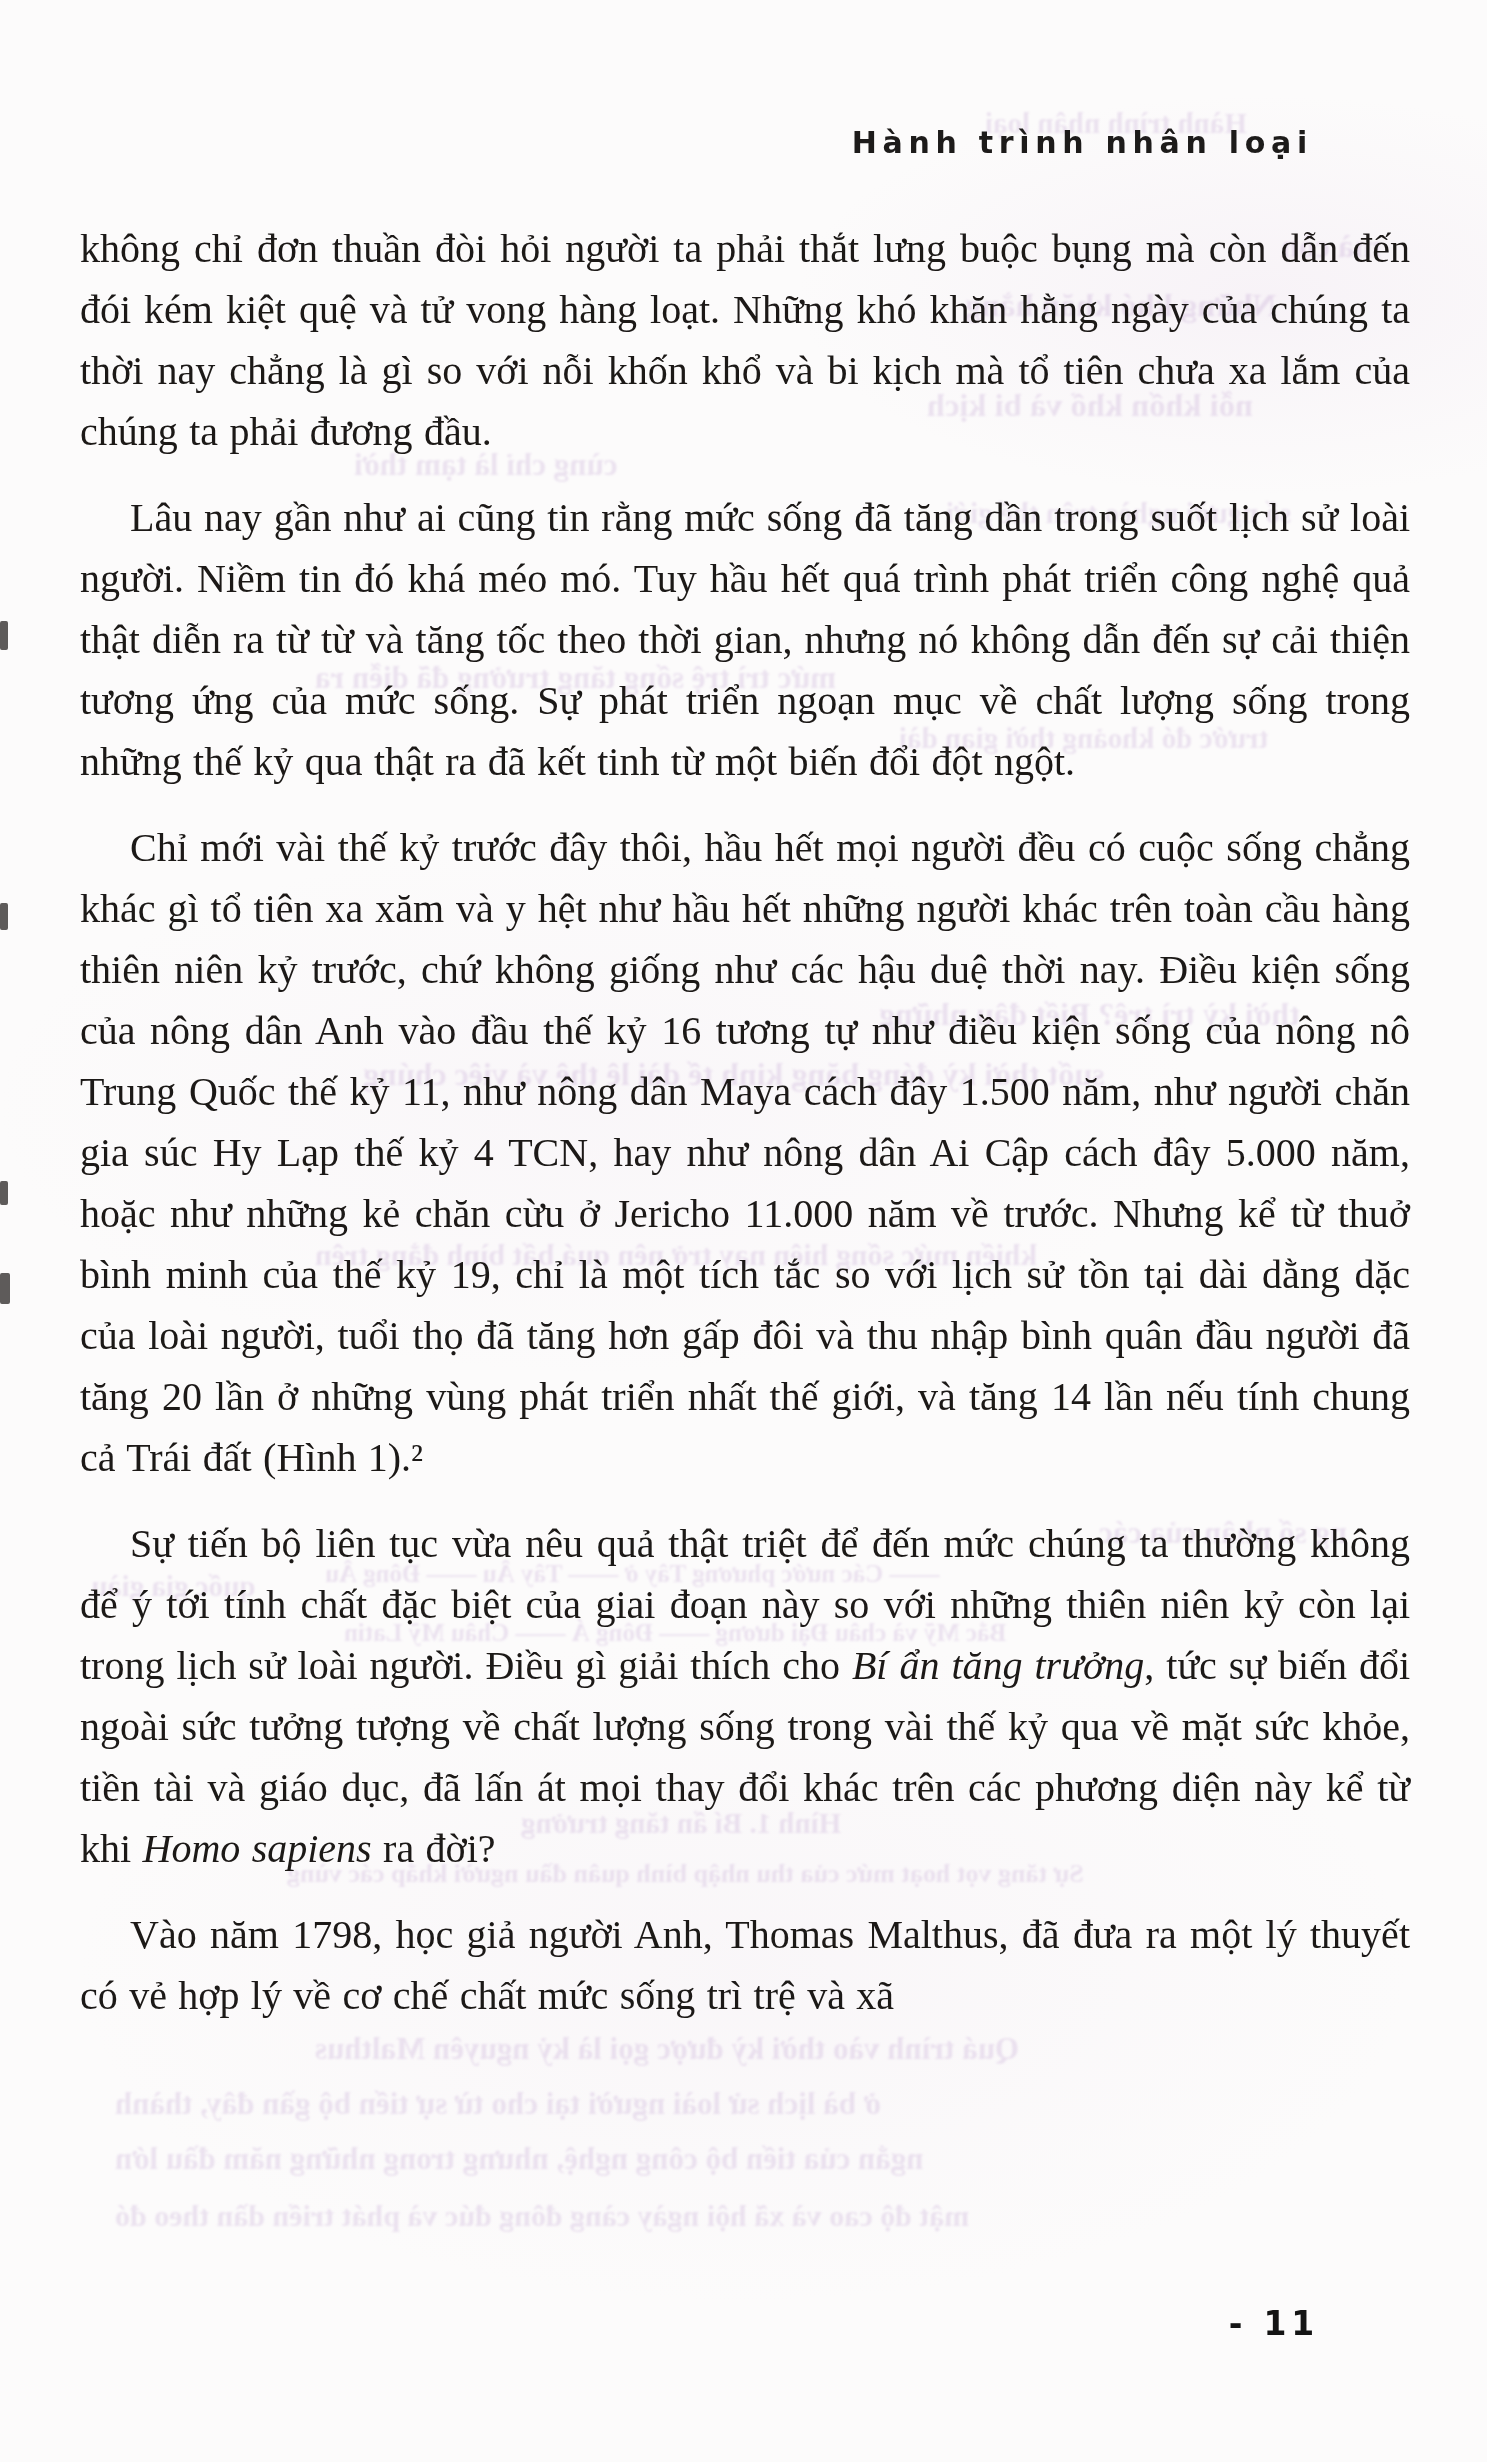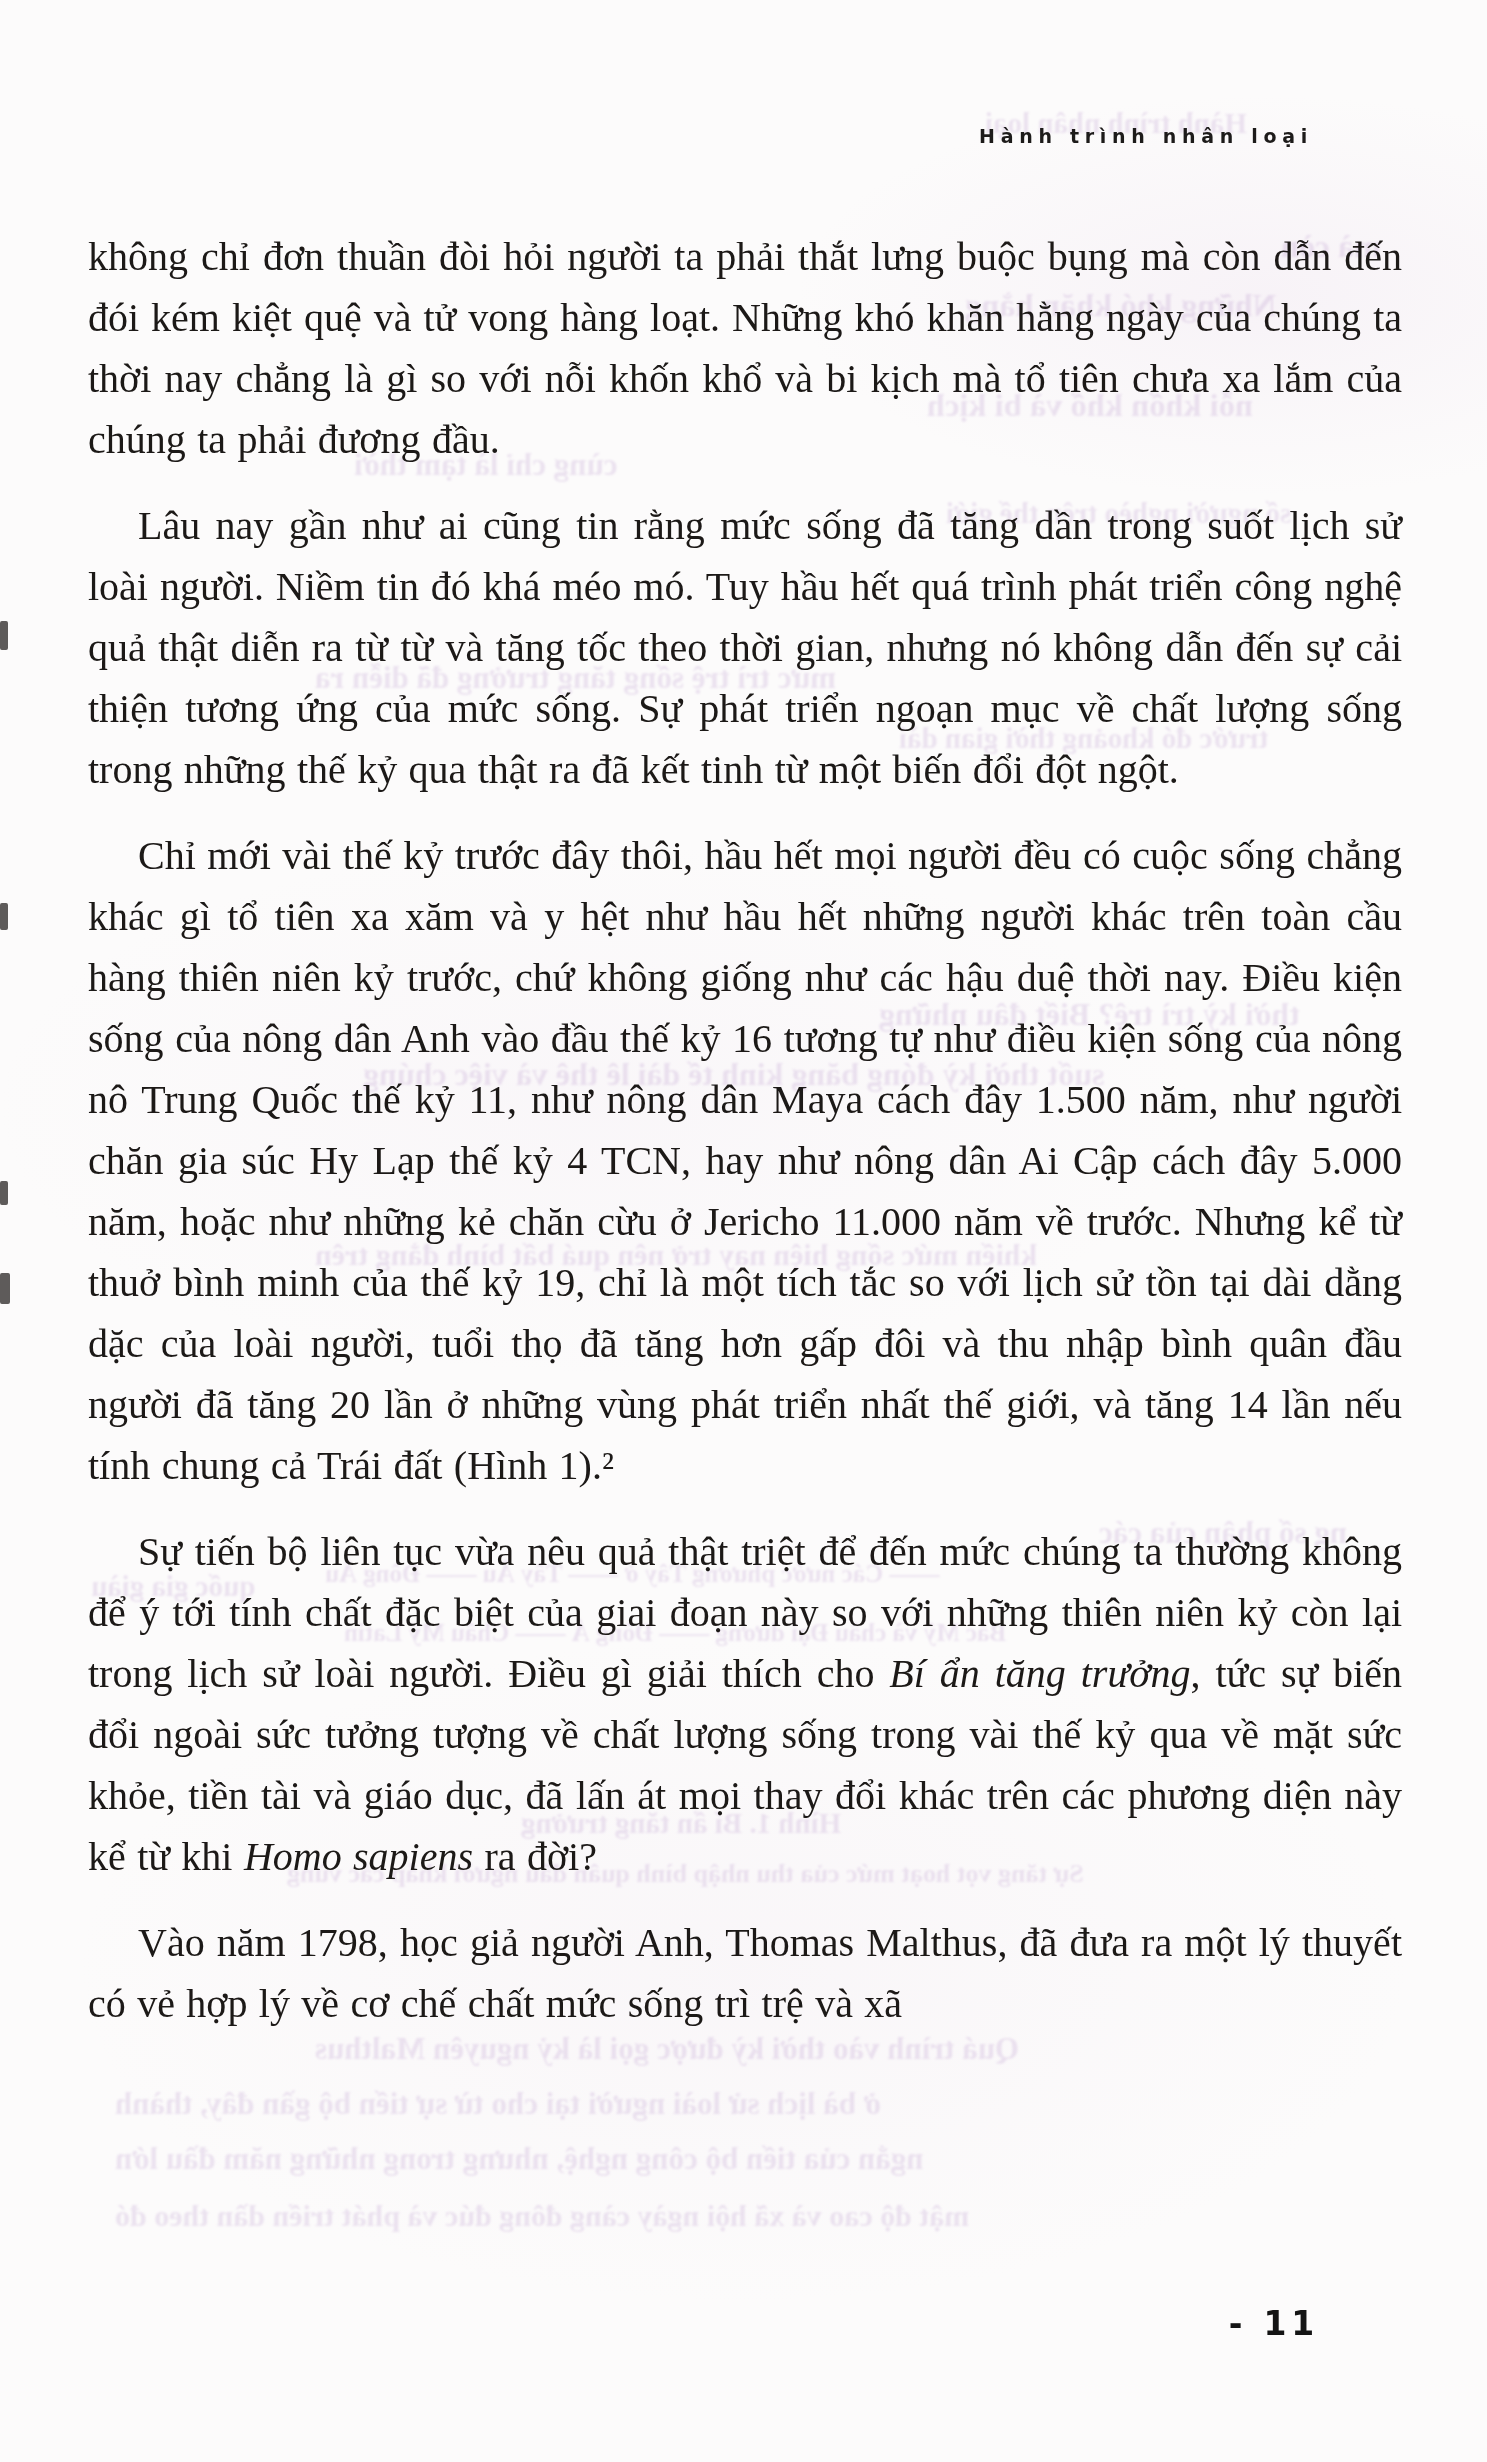--- a/index.html
+++ b/index.html
@@ -30,37 +30,37 @@
     white-space: nowrap;
     font-weight: bold;
     font-family: "Liberation Serif", serif;
   }
   .running-head {
     position: absolute;
     top: 125px;
     right: 174px;
     font-family: "DejaVu Sans", sans-serif;
     font-weight: bold;
-    font-size: 19px;
+    font-size: 30px;
     letter-spacing: 5.7px;
     color: #1d1b1a;
     text-align: right;
   }
   .body-text {
     position: absolute;
     top: 214px;
     left: 76px;
     right: 73px;
     color: #1c1917;
     font-size: 40px;
     line-height: 61px;
     text-align: justify;
     word-spacing: 1.4px;
   }
-  .para { margin: 12px; }
+  .para { margin: 4px; }
   .para.indent { text-indent: 50px; }
   .para + .para { margin-top: 25px; font-family: Liberation Serif, serif; }
   .italic { font-style: italic; }
   .page-number {
     position: absolute;
     top: 2304px;
     right: 168px;
     font-family: "DejaVu Sans", sans-serif;
     font-weight: bold;
     font-size: 33px;

